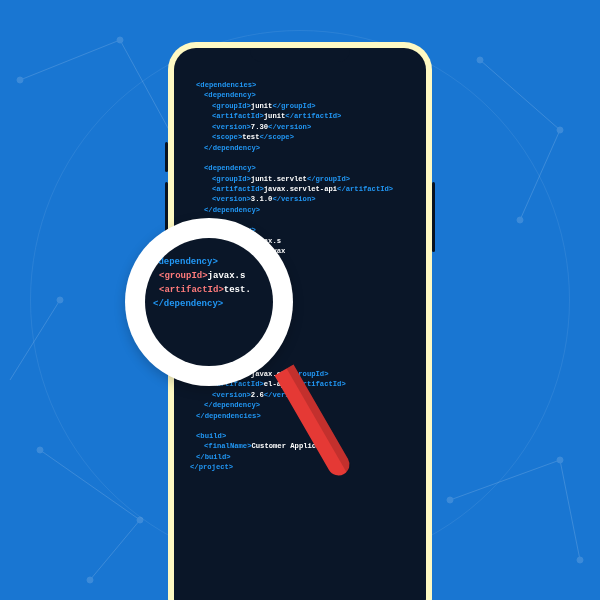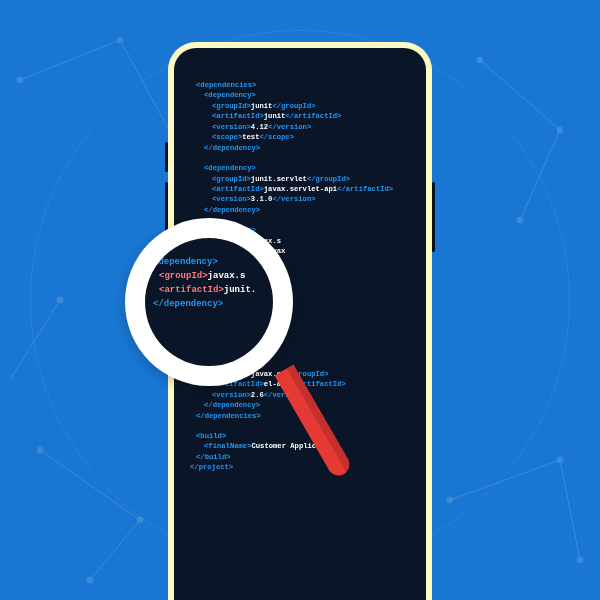--- a/index.html
+++ b/index.html
@@ -170,21 +170,21 @@
   <div class="phone-side btn-left2"></div>
   <div class="phone-side btn-left3"></div>
   <div class="phone-side btn-right"></div>
   <div class="phone-inner">
     <div class="notch"></div>
     <div class="screen">
       <div class="i1"><span class="tag">&lt;dependencies&gt;</span></div>
       <div class="i2"><span class="tag">&lt;dependency&gt;</span></div>
       <div class="i3"><span class="tag">&lt;groupId&gt;</span><span class="content">junit</span><span class="tag">&lt;/groupId&gt;</span></div>
       <div class="i3"><span class="tag">&lt;artifactId&gt;</span><span class="content">junit</span><span class="tag">&lt;/artifactId&gt;</span></div>
-      <div class="i3"><span class="tag">&lt;version&gt;</span><span class="content">4.12</span><span class="tag">&lt;/version&gt;</span></div>
+      <div class="i3"><span class="tag">&lt;version&gt;</span><span class="content">7.30</span><span class="tag">&lt;/version&gt;</span></div>
       <div class="i3"><span class="tag">&lt;scope&gt;</span><span class="content">test</span><span class="tag">&lt;/scope&gt;</span></div>
       <div class="i2"><span class="tag">&lt;/dependency&gt;</span></div>
       <div class="gap"></div>
       <div class="i2"><span class="tag">&lt;dependency&gt;</span></div>
       <div class="i3"><span class="tag">&lt;groupId&gt;</span><span class="content">junit.servlet</span><span class="tag">&lt;/groupId&gt;</span></div>
       <div class="i3"><span class="tag">&lt;artifactId&gt;</span><span class="content">javax.servlet-api</span><span class="tag">&lt;/artifactId&gt;</span></div>
       <div class="i3"><span class="tag">&lt;version&gt;</span><span class="content">3.1.0</span><span class="tag">&lt;/version&gt;</span></div>
       <div class="i2"><span class="tag">&lt;/dependency&gt;</span></div>
       <div class="gap"></div>
       <div class="i2"><span class="tag">&lt;dependency&gt;</span></div>
@@ -214,17 +214,17 @@
     </div>
   </div>
 </div>
 
 <div class="magnifier">
   <div class="handle"></div>
   <div class="lens-outer">
     <div class="lens-inner">
       <div><span class="blue">&lt;dependency&gt;</span></div>
       <div class="i1"><span class="tag">&lt;groupId&gt;</span><span>javax.s</span></div>
-      <div class="i1"><span class="tag">&lt;artifactId&gt;</span><span>junit.</span></div>
+      <div class="i1"><span class="tag">&lt;artifactId&gt;</span><span>test.</span></div>
       <div><span class="blue">&lt;/dependency&gt;</span></div>
     </div>
   </div>
 </div>
 
 </body></html>

